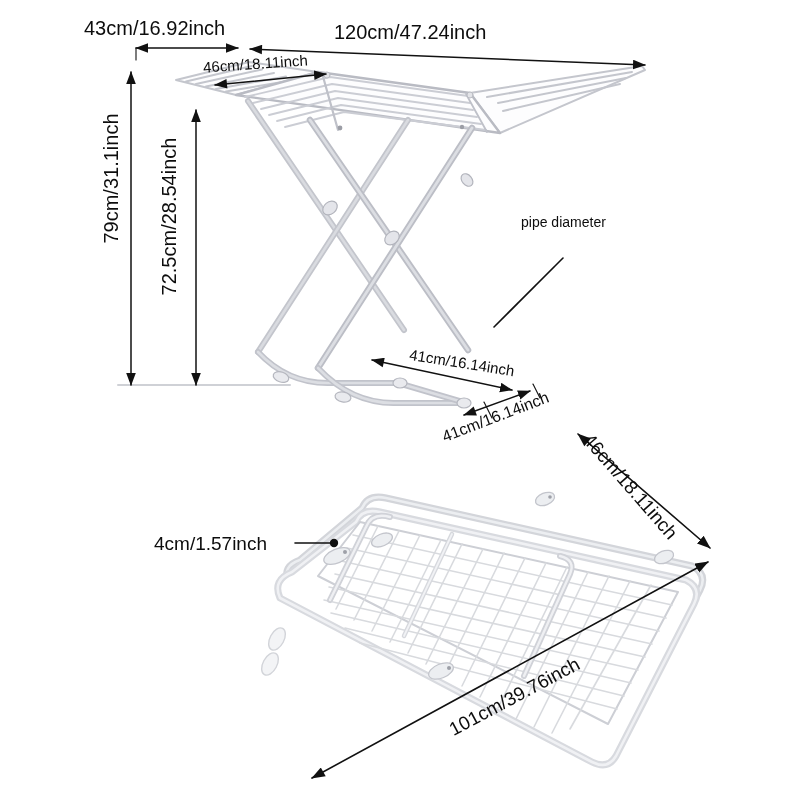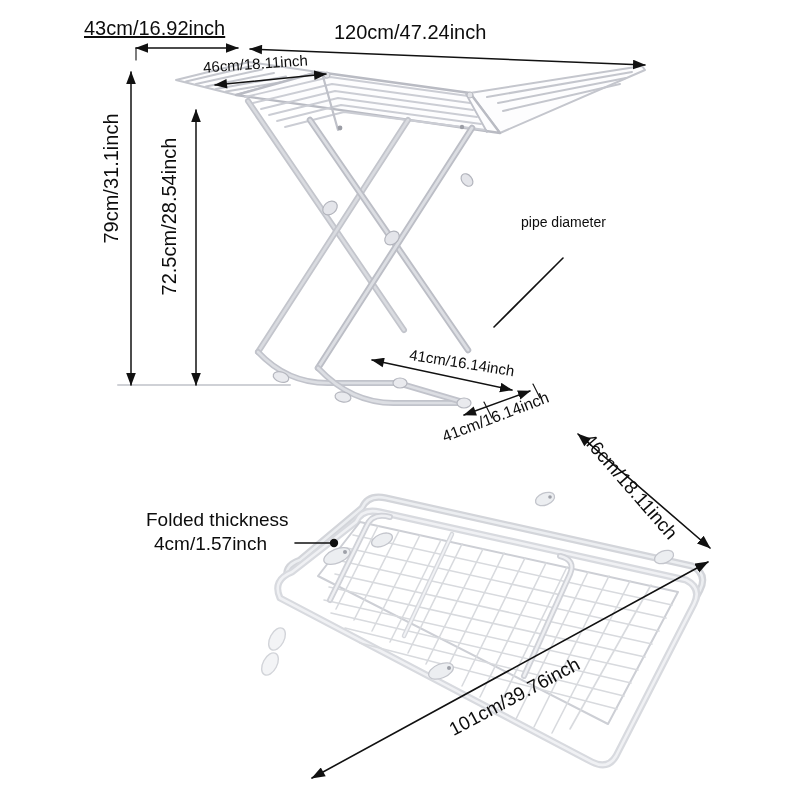--- a/index.html
+++ b/index.html
@@ -202,40 +202,39 @@
 
         <line x1="295" y1="543" x2="334" y2="543" marker-end="url(#dot)"></line>
 
         <line x1="578" y1="434" x2="710" y2="548" marker-start="url(#ahe)" marker-end="url(#ah)"></line>
 
         <line x1="312" y1="778" x2="708" y2="562" marker-start="url(#ahe)" marker-end="url(#ah)"></line>
       </g>
     </g>
   </svg>
 
-  <div class="lbl" style="left:84px;top:18px;font-size:20px;text-decoration:underline;">43cm/16.92inch</div>
+  <div class="lbl" style="left:84px;top:18px;font-size:20px;">43cm/16.92inch</div>
 
   <div class="lbl" style="left:334px;top:22px;font-size:20px;text-align:right;">120cm/47.24inch</div>
 
   <div class="lbl" style="left:203px;top:56px;font-size:15px;transform:rotate(-4deg);">46cm/18.11inch</div>
 
   <div class="lbl" style="left:46px;top:168px;font-size:20px;
               transform:rotate(-90deg);transform-origin:center;">79cm/31.1inch</div>
 
   <div class="lbl" style="left:91px;top:206px;font-size:20px;
               transform:rotate(-90deg);transform-origin:center;">72.5cm/28.54inch</div>
 
   <div class="lbl" style="left:521px;top:215px;font-size:14px;">pipe diameter</div>
 
   <div class="lbl" style="left:409px;top:355px;font-size:15px;transform:rotate(9deg);">41cm/16.14inch</div>
 
   <div class="lbl" style="left:440px;top:430px;font-size:16px;
               transform:rotate(-21deg);transform-origin:left top;">41cm/16.14inch</div>
 
-  <div class="lbl" style="left:146px;top:510px;font-size:19px;">Folded  thickness</div>
   <div class="lbl" style="left:154px;top:534px;font-size:19px;">4cm/1.57inch</div>
 
   <div class="lbl" style="left:594px;top:430px;font-size:19px;
               transform:rotate(49deg);transform-origin:left top;">46cm/18.11inch</div>
 
   <div class="lbl" style="left:446px;top:722px;font-size:19px;
               transform:rotate(-28deg);transform-origin:left top;">101cm/39.76inch</div>
 
 </div>
 

